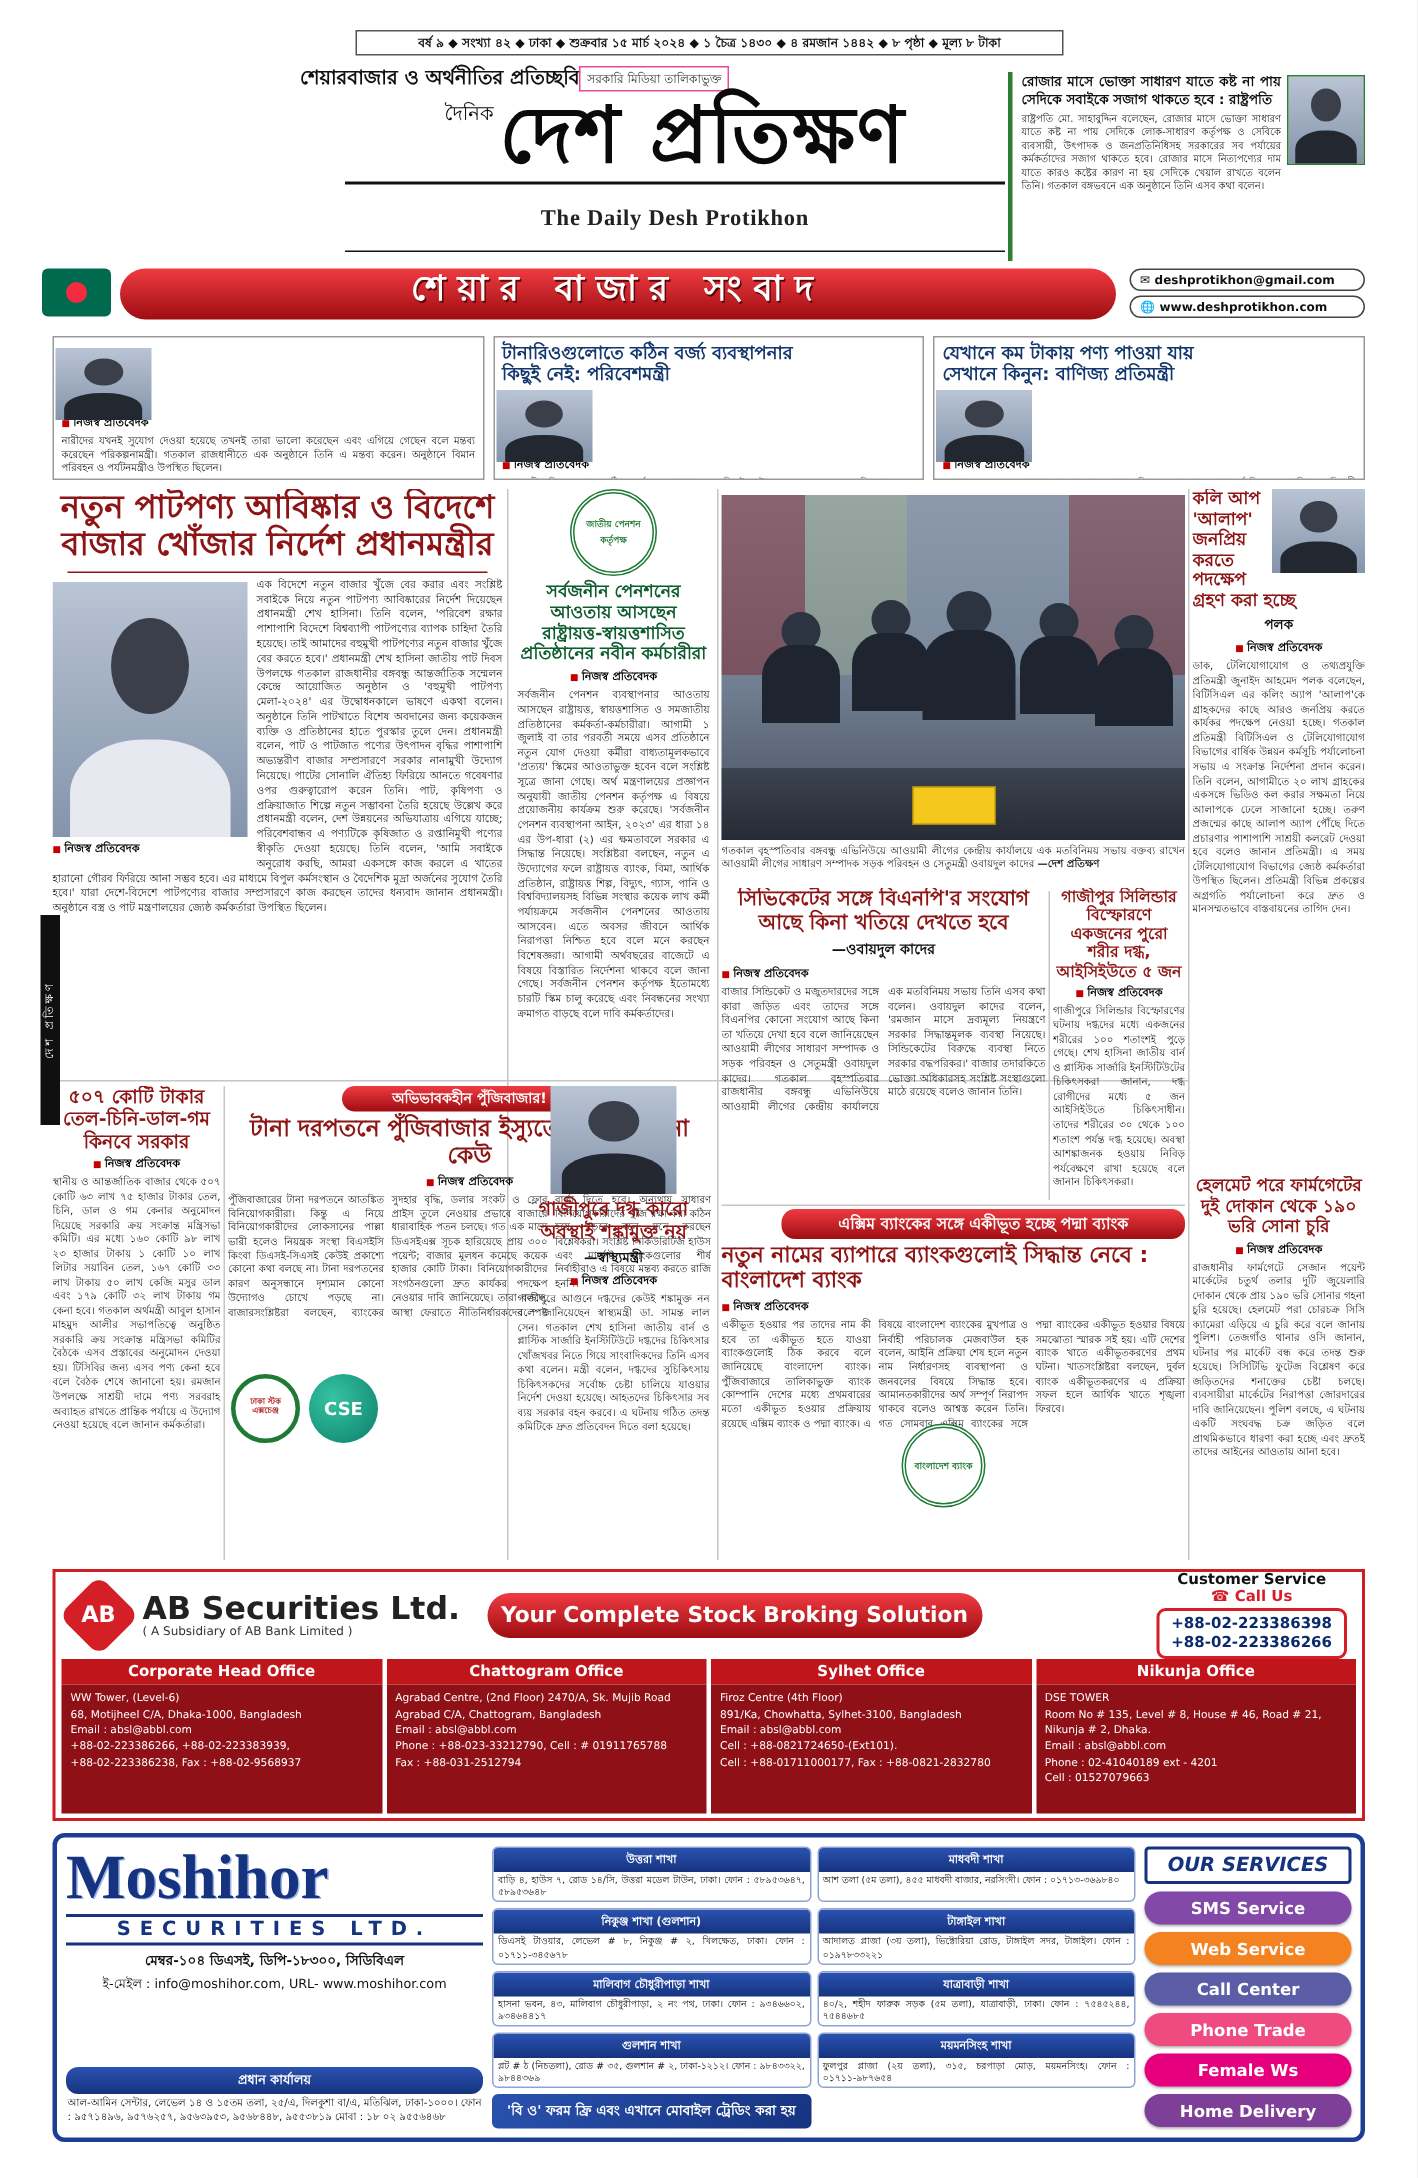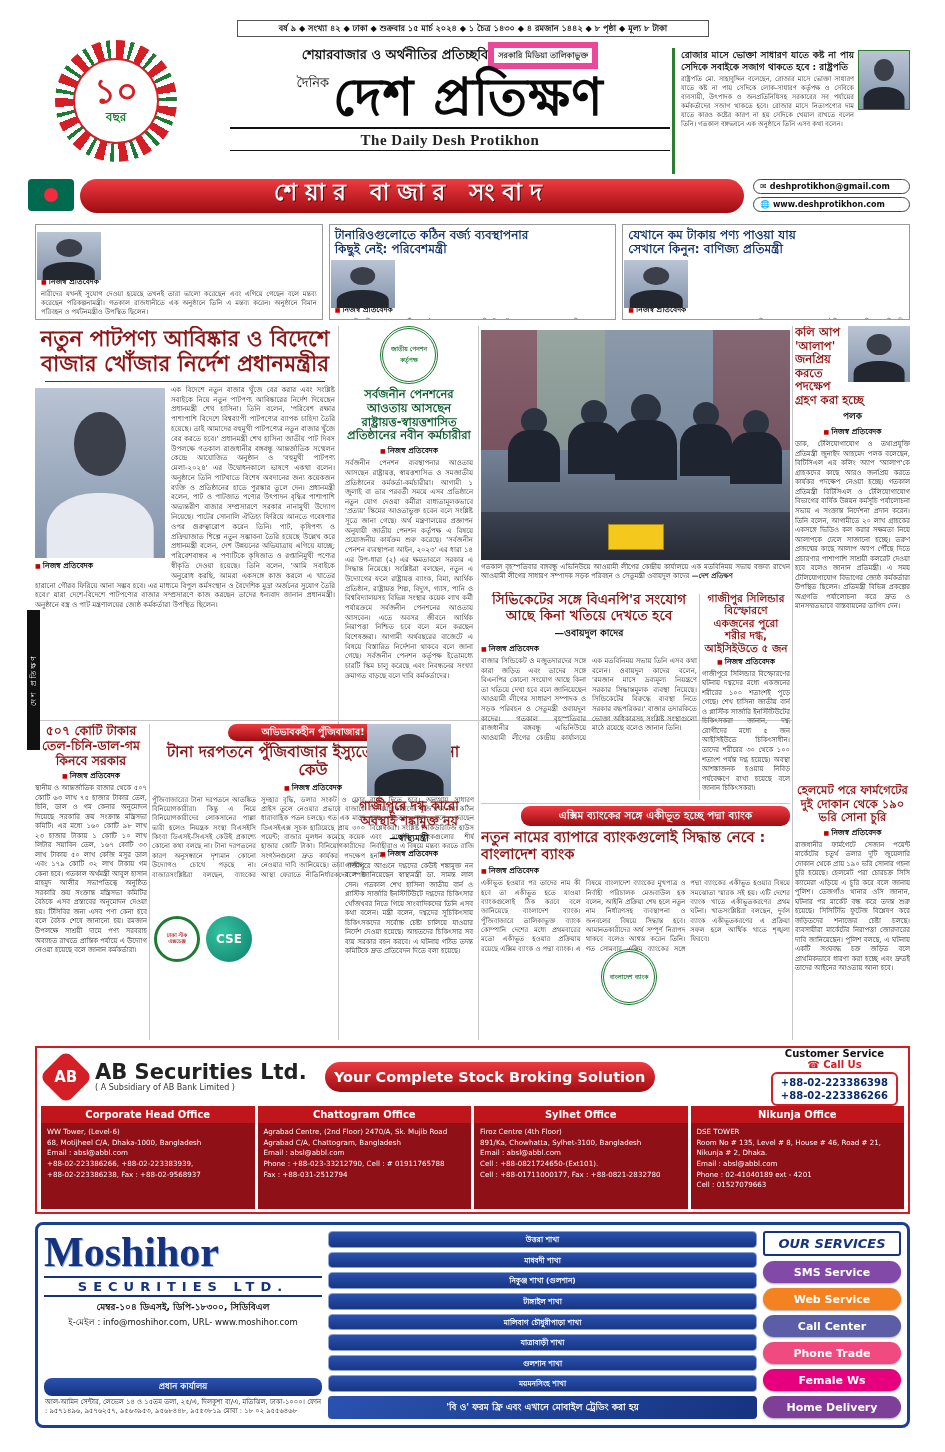--- a/index.html
+++ b/index.html
@@ -14,21 +14,21 @@
   .rule{border-bottom:1.5px solid #8e1515}
   .vline{position:absolute;width:1px;background:#c6c6c6}
   .hline{position:absolute;height:1px;background:#c6c6c6}
   
   .topbar{left:237px;top:20px;width:472px;height:17px;border:1px solid #555;font-size:8.2px;font-weight:bold;display:flex;align-items:center;justify-content:center;white-space:nowrap}
   .emblem{left:55px;top:52px;width:122px;height:122px;border-radius:50%;background:repeating-conic-gradient(#d41f26 0 9deg,#fff 9deg 14deg,#1e7a34 14deg 18deg,#fff 18deg 24deg);display:flex;align-items:center;justify-content:center}
   .emblem-inner{width:86px;height:86px;border-radius:50%;background:#fff;border:2px solid #d41f26;display:flex;flex-direction:column;align-items:center;justify-content:center}
   .emblem-num{color:#d41f26;font-size:34px;font-weight:bold;line-height:1}
   .emblem-lbl{color:#1e7a34;font-size:12px;font-weight:bold}
   .m-tagline{font-size:13px;font-weight:bold;color:#111}
-  .m-listed{font-size:8px;border:6px solid #ec4899;padding:1px 4px;font-weight:bold;color:#333}
+  .m-listed{font-size:8px;border:1px solid #ec4899;padding:1px 4px;font-weight:normal;color:#333}
   .m-title{font-size:52px;font-weight:800;letter-spacing:1px;color:#0a0a0a;line-height:1.02}
   .m-daily{font-size:13px;font-weight:normal;color:#0a0a0a;vertical-align:28px;margin-right:4px}
   .m-sub{font-family:"Liberation Serif",serif;font-size:15px;font-weight:bold;color:#222;letter-spacing:.5px}
   .quote{left:672px;top:48px;width:238px;height:126px;border-left:3px solid #2e7d32;padding:2px 0 0 6px}
   .q-head{font-size:9px;font-weight:bold;line-height:1.3;text-align:justify}
   .q-body{font-size:6.6px;line-height:1.35;text-align:justify;color:#222;margin-top:2px}
   .q-photo{float:right;width:52px;height:60px;margin:0 0 2px 4px;border:1px solid #2e7d32}
   .pill{border:1px solid #444;border-radius:9px;height:15px;display:flex;align-items:center;gap:3px;padding:0 6px;font-size:8px;font-weight:bold;background:#fff}
   .flag{left:28px;top:179px;width:46px;height:32px;background:#006a4e;border-radius:4px;position:absolute;display:flex;align-items:center;justify-content:center}
   .flag-dot{width:14px;height:14px;border-radius:50%;background:#f42a41}
@@ -73,56 +73,50 @@
   .office-h{background:#c0151b;color:#fff;font-size:10px;font-weight:bold;text-align:center;padding:3px 2px}
   .office-b{background:#8f1016;color:#fff;font-size:7.1px;line-height:1.5;padding:4px 6px;min-height:86px}
   .mosh{left:35px;top:1222px;width:875px;height:206px;border:3px solid #1d3f93;border-radius:8px;background:#fff;display:flex;gap:6px;padding:6px}
   .mosh-left{width:278px;display:flex;flex-direction:column}
   .mosh-logo{font-family:"Liberation Serif",serif;font-size:42px;font-weight:800;color:#16337f;line-height:1;text-shadow:1px 1px 0 #9db2e6}
   .mosh-sec{font-size:13px;font-weight:bold;letter-spacing:6px;color:#16337f;border-top:2px solid #16337f;border-bottom:2px solid #16337f;text-align:center;margin:3px 0;padding:1px 0}
   .mosh-member{font-size:9px;font-weight:bold;text-align:center}
   .mosh-mail{font-size:8.5px;text-align:center;margin-top:1px}
   .mosh-ho-h{background:linear-gradient(#2a52b0,#16337f);color:#fff;font-size:8.5px;font-weight:bold;text-align:center;border-radius:8px;padding:2px 0;margin-top:auto}
   .mosh-ho-b{font-size:6.8px;line-height:1.4;text-align:justify;padding:2px 1px}
-  .branches{flex:1;display:grid;grid-template-columns:repeat(1,1fr);gap:4px}
+  .branches{flex:1;display:grid;grid-template-columns:repeat(2,1fr);gap:4px}
   .branch{border:1px solid #8fa3d0;border-radius:4px;overflow:hidden;display:flex;flex-direction:column}
   .branch-h{background:linear-gradient(#2a52b0,#16337f);color:#fff;font-size:7.4px;font-weight:bold;text-align:center;padding:2px 1px}
   .branch-b{font-size:6.2px;line-height:1.35;padding:2px 3px;text-align:justify}
   .promo{background:linear-gradient(135deg,#2a52b0,#16337f);border-radius:4px;color:#fff;font-size:9px;font-weight:bold;display:flex;align-items:center;justify-content:center;text-align:center;padding:4px}
   .services{width:138px;display:flex;flex-direction:column;gap:5px}
   .svc-title{border:2px solid #16337f;color:#16337f;font-weight:800;font-style:italic;font-size:13px;text-align:center;padding:3px 0;background:#fff;border-radius:3px}
   .svc-btn{height:22px;border-radius:12px;color:#fff;font-weight:bold;font-size:11px;display:flex;align-items:center;justify-content:center;box-shadow:0 1px 2px rgba(0,0,0,.35)}
   .att{text-align:center;font-weight:bold;font-size:9.5px;color:#111;margin:2px 0}
   .cap{font-size:6.8px;line-height:1.35;text-align:justify;color:#222}
 </style>
 </head>
 <body>
 
 <div class="page">
 
   <div class="abs topbar">
     <span>বর্ষ ৯ ◆ সংখ্যা ৪২ ◆ ঢাকা ◆ শুক্রবার ১৫ মার্চ ২০২৪ ◆ ১ চৈত্র ১৪৩০ ◆ ৪ রমজান ১৪৪২ ◆ ৮ পৃষ্ঠা ◆ মূল্য ৮ টাকা</span>
   </div>
 
   <div class="abs" style="left:35px;top:40px;width:875px;height:138px">
-    <div class="abs emblem" style="left:20px;top:0">
-      <div class="emblem-inner">
-        <span class="emblem-num">১০</span>
-        <span class="emblem-lbl">বছর</span>
-      </div>
-    </div>
     <div class="abs" style="left:165px;top:2px;width:500px;text-align:center">
-      <div style="display:flex;align-items:center;justify-content:center;">
+      <div style="display:flex;align-items:center;justify-content:flex-start;">
         <span class="m-tagline">শেয়ারবাজার ও অর্থনীতির প্রতিচ্ছবি</span>
         <span class="m-listed">সরকারি মিডিয়া তালিকাভুক্ত</span>
       </div>
       <div style="margin-top:2px">
         <span class="m-daily">দৈনিক</span><span class="m-title">দেশ প্রতিক্ষণ</span>
       </div>
-      <div style="border-top:2px solid #111;border-bottom:1px solid #111;margin:3px 30px 0;padding:1px 0">
+      <div style="border-top:2px solid #111;border-bottom:1px solid #111;margin:3px 30px 0;padding:12px 0">
         <span class="m-sub">The Daily Desh Protikhon</span>
       </div>
     </div>
     <div class="abs quote" style="left:637px;top:8px">
       <div class="q-photo portrait">
           <div class="head"></div>
           <div class="torso"></div>
         </div>
       <div class="q-head">রোজার মাসে ভোক্তা সাধারণ যাতে কষ্ট না পায় সেদিকে সবাইকে সজাগ থাকতে হবে : রাষ্ট্রপতি</div>
       <div class="q-body">রাষ্ট্রপতি মো. সাহাবুদ্দিন বলেছেন, রোজার মাসে ভোক্তা সাধারণ যাতে কষ্ট না পায় সেদিকে লোক-সাধারণ কর্তৃপক্ষ ও সেবিকে ব্যবসায়ী, উৎপাদক ও জনপ্রতিনিধিসহ সরকারের সব পর্যায়ের কর্মকর্তাদের সজাগ থাকতে হবে। রোজার মাসে নিত্যপণ্যের দাম যাতে কারও কষ্টের কারণ না হয় সেদিকে খেয়াল রাখতে বলেন তিনি। গতকাল বঙ্গভবনে এক অনুষ্ঠানে তিনি এসব কথা বলেন।</div>

